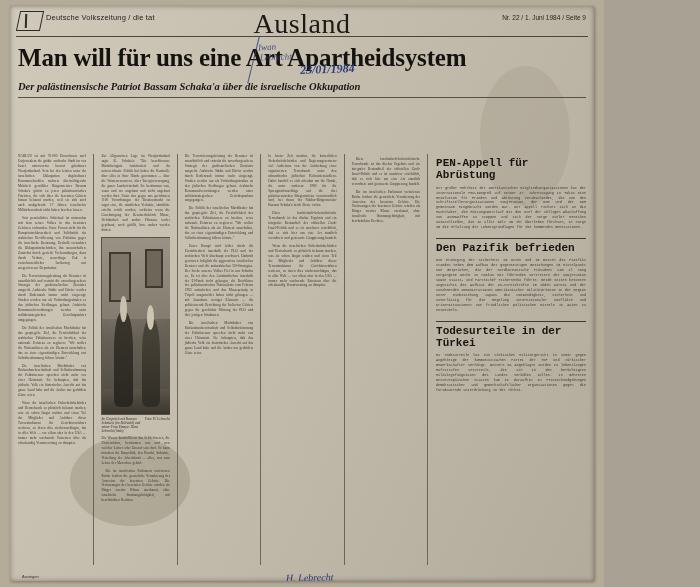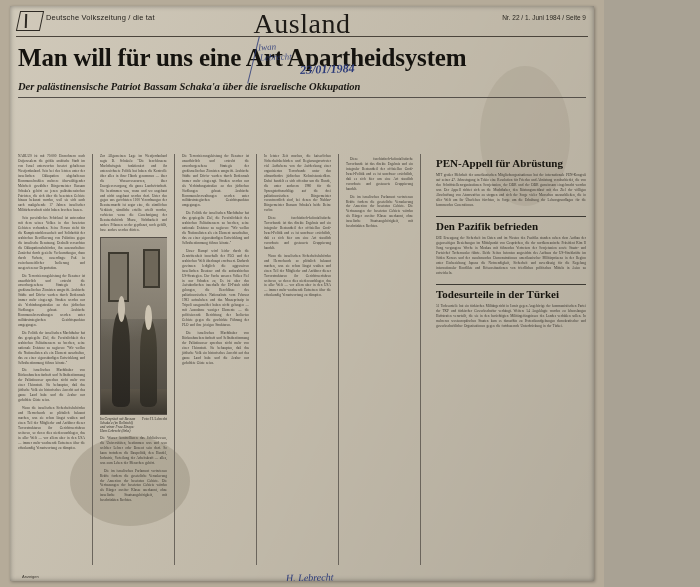--- a/index.html
+++ b/index.html
@@ -84,21 +84,22 @@
     gap:7px;
   }
   .col{
     position:relative;
     flex:1 1 0;
     overflow:hidden;
   }
   .col.last{
     flex:0 0 150px;
     border-left:1px solid #6b655c;
-    padding-left:15px;
+    padding-left:8px;
+    font-family:Liberation Mono, monospace;
   }
   .sep{
     border-left:1px solid #6b655c;
     padding-left:7px;
   }
   
   .txt{
     font-size:3.4px;
     line-height:1.45;
     text-align:justify;

